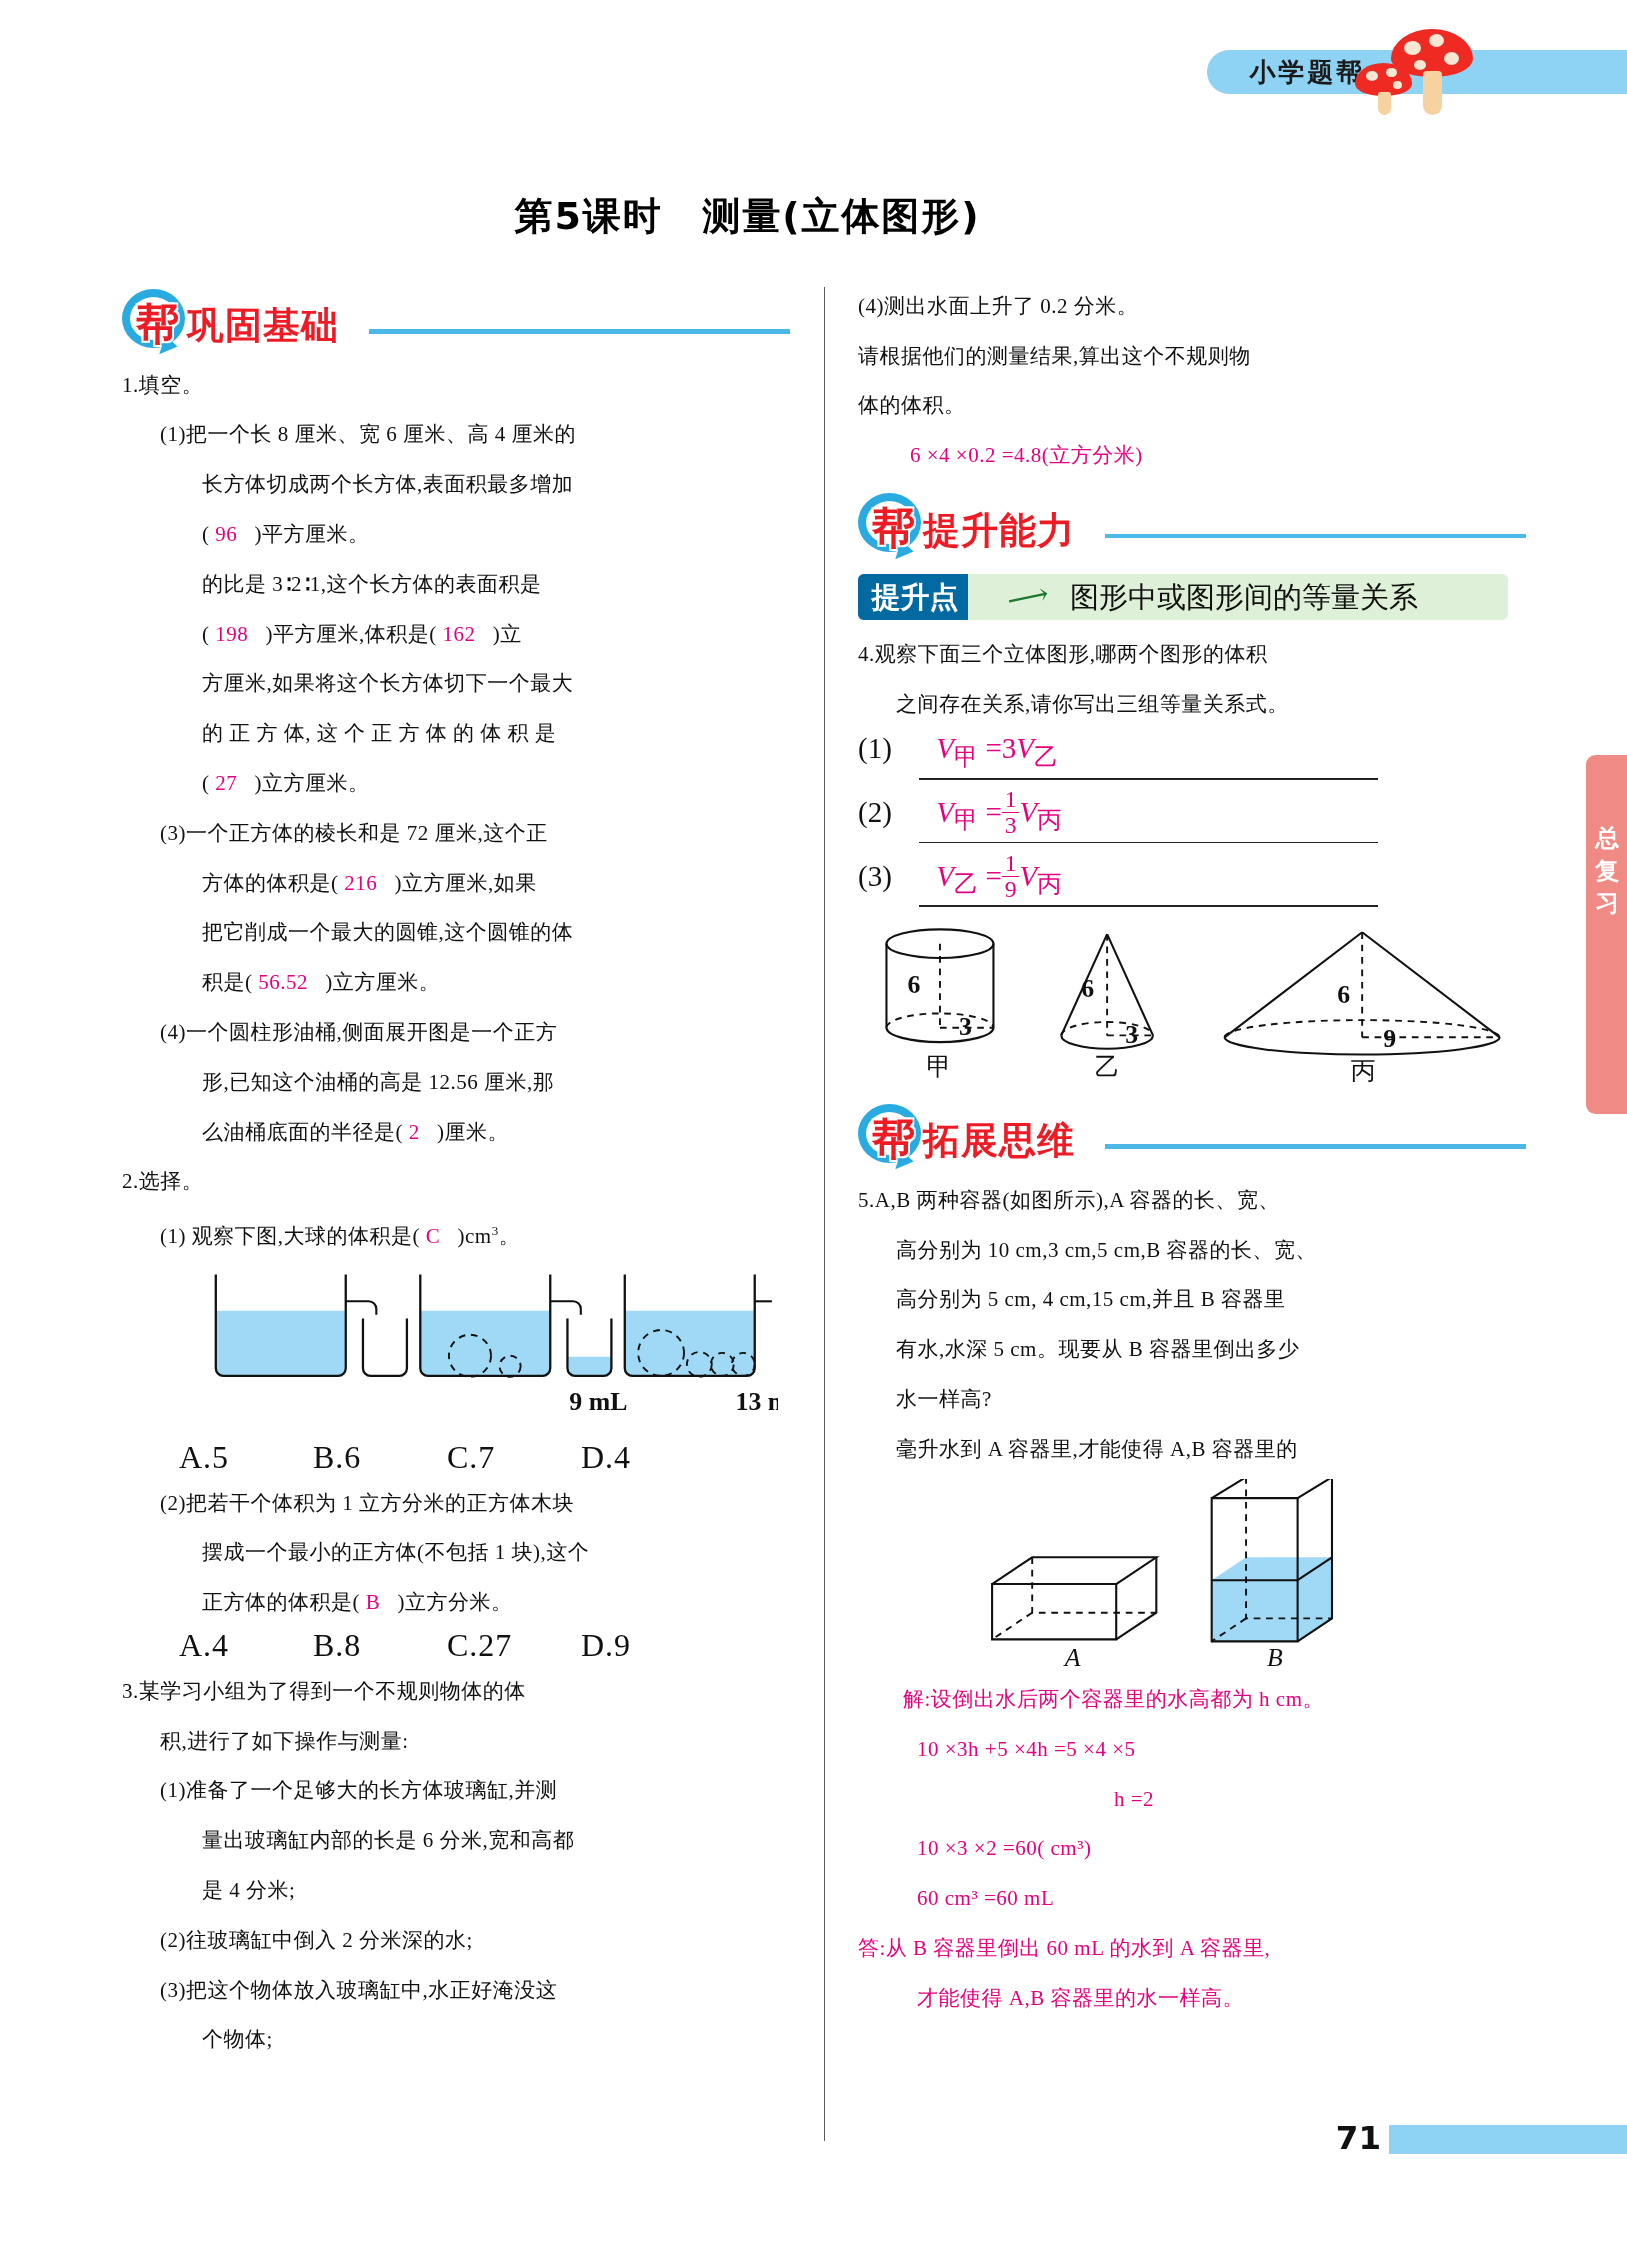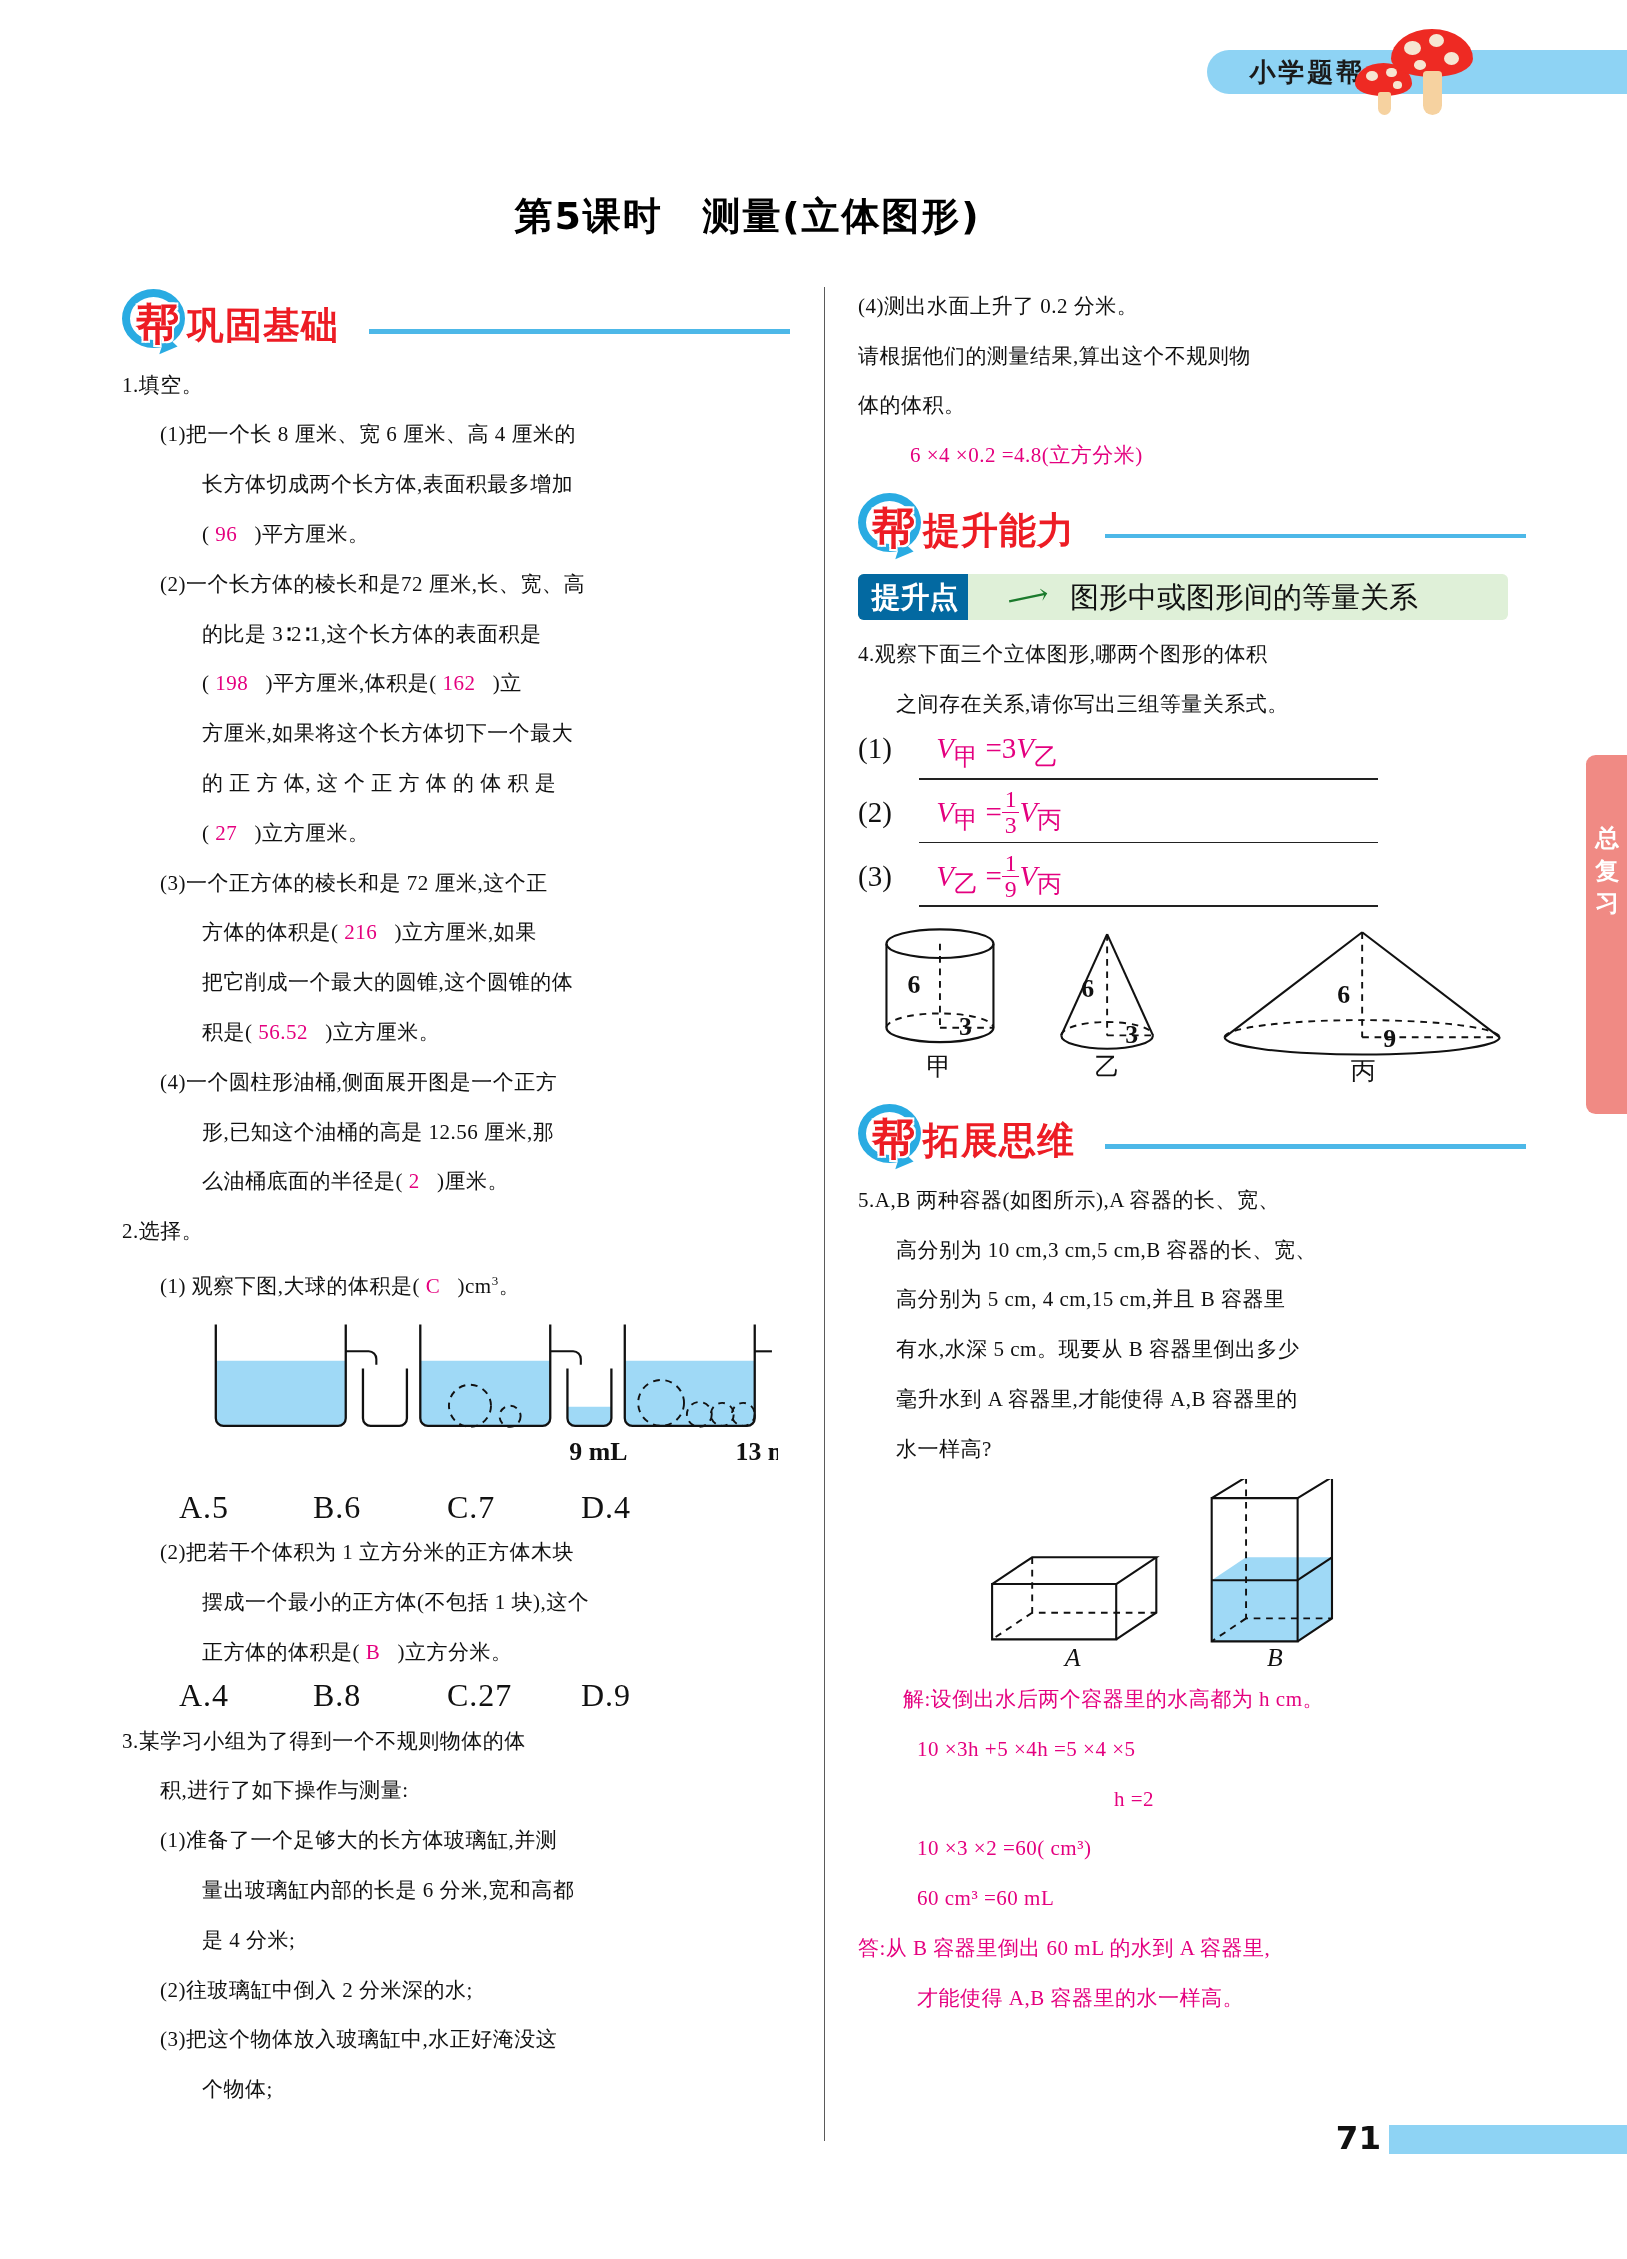--- a/index.html
+++ b/index.html
@@ -136,23 +136,20 @@
   <div class="q hang">
     <span>(1)</span><span>把一个长 8 厘米、宽 6 厘米、高 4 厘米的</span>
   </div>
   <div class="q ind2">长方体切成两个长方体,表面积最多增加</div>
   <div class="q ind2">
     <span>(</span>
     <span class="ans">96</span>
     &nbsp;&nbsp;<span>)平方厘米。</span>
   </div>
 
-  <div class="q hang">
-    <span>(2)</span><span>一个长方体的棱长和是72 厘米,长、宽、高</span>
-  </div>
   <div class="q ind2">的比是 3∶2∶1,这个长方体的表面积是</div>
   <div class="q ind2">
     <span>(</span>
     <span class="ans">198</span>
     &nbsp;&nbsp;<span>)平方厘米,体积是(</span>
     <span class="ans">162</span>
     &nbsp;&nbsp;<span>)立</span>
   </div>
   <div class="q ind2">方厘米,如果将这个长方体切下一个最大</div>
   <div class="q ind2">的 正 方 体, 这 个 正 方 体 的 体 积 是</div>
@@ -351,22 +348,22 @@
     <div class="sec-text">拓展思维</div>
     <div class="sec-rule" style="left:247px;width:421px;"></div>
   </div>
 
   <div class="q hang0">
     <span>5.</span><span>A,B 两种容器(如图所示),A 容器的长、宽、</span>
   </div>
   <div class="q ind1">高分别为 10 cm,3 cm,5 cm,B 容器的长、宽、</div>
   <div class="q ind1">高分别为 5 cm, 4 cm,15 cm,并且 B 容器里</div>
   <div class="q ind1">有水,水深 5 cm。现要从 B 容器里倒出多少</div>
+  <div class="q ind1">水一样高?</div>
   <div class="q ind1">毫升水到 A 容器里,才能使得 A,B 容器里的</div>
-  <div class="q ind1">水一样高?</div>
 
   <div class="figwrap" style="margin:7.6px 0 0 115px;">
     <svg width="401" height="191" viewBox="0 0 420 200">
 
       <path class="solid" d="M20,110 H150 V168 H20 Z"></path>
       <path class="solid" d="M20,110 L62,82 H192 L150,110"></path>
       <path class="solid" d="M192,82 V140 L150,168"></path>
       <path class="dash" d="M62,82 V140 H192"></path>
       <path class="dash" d="M62,140 L20,168"></path>
       <text class="figit" x="96" y="196">A</text>

